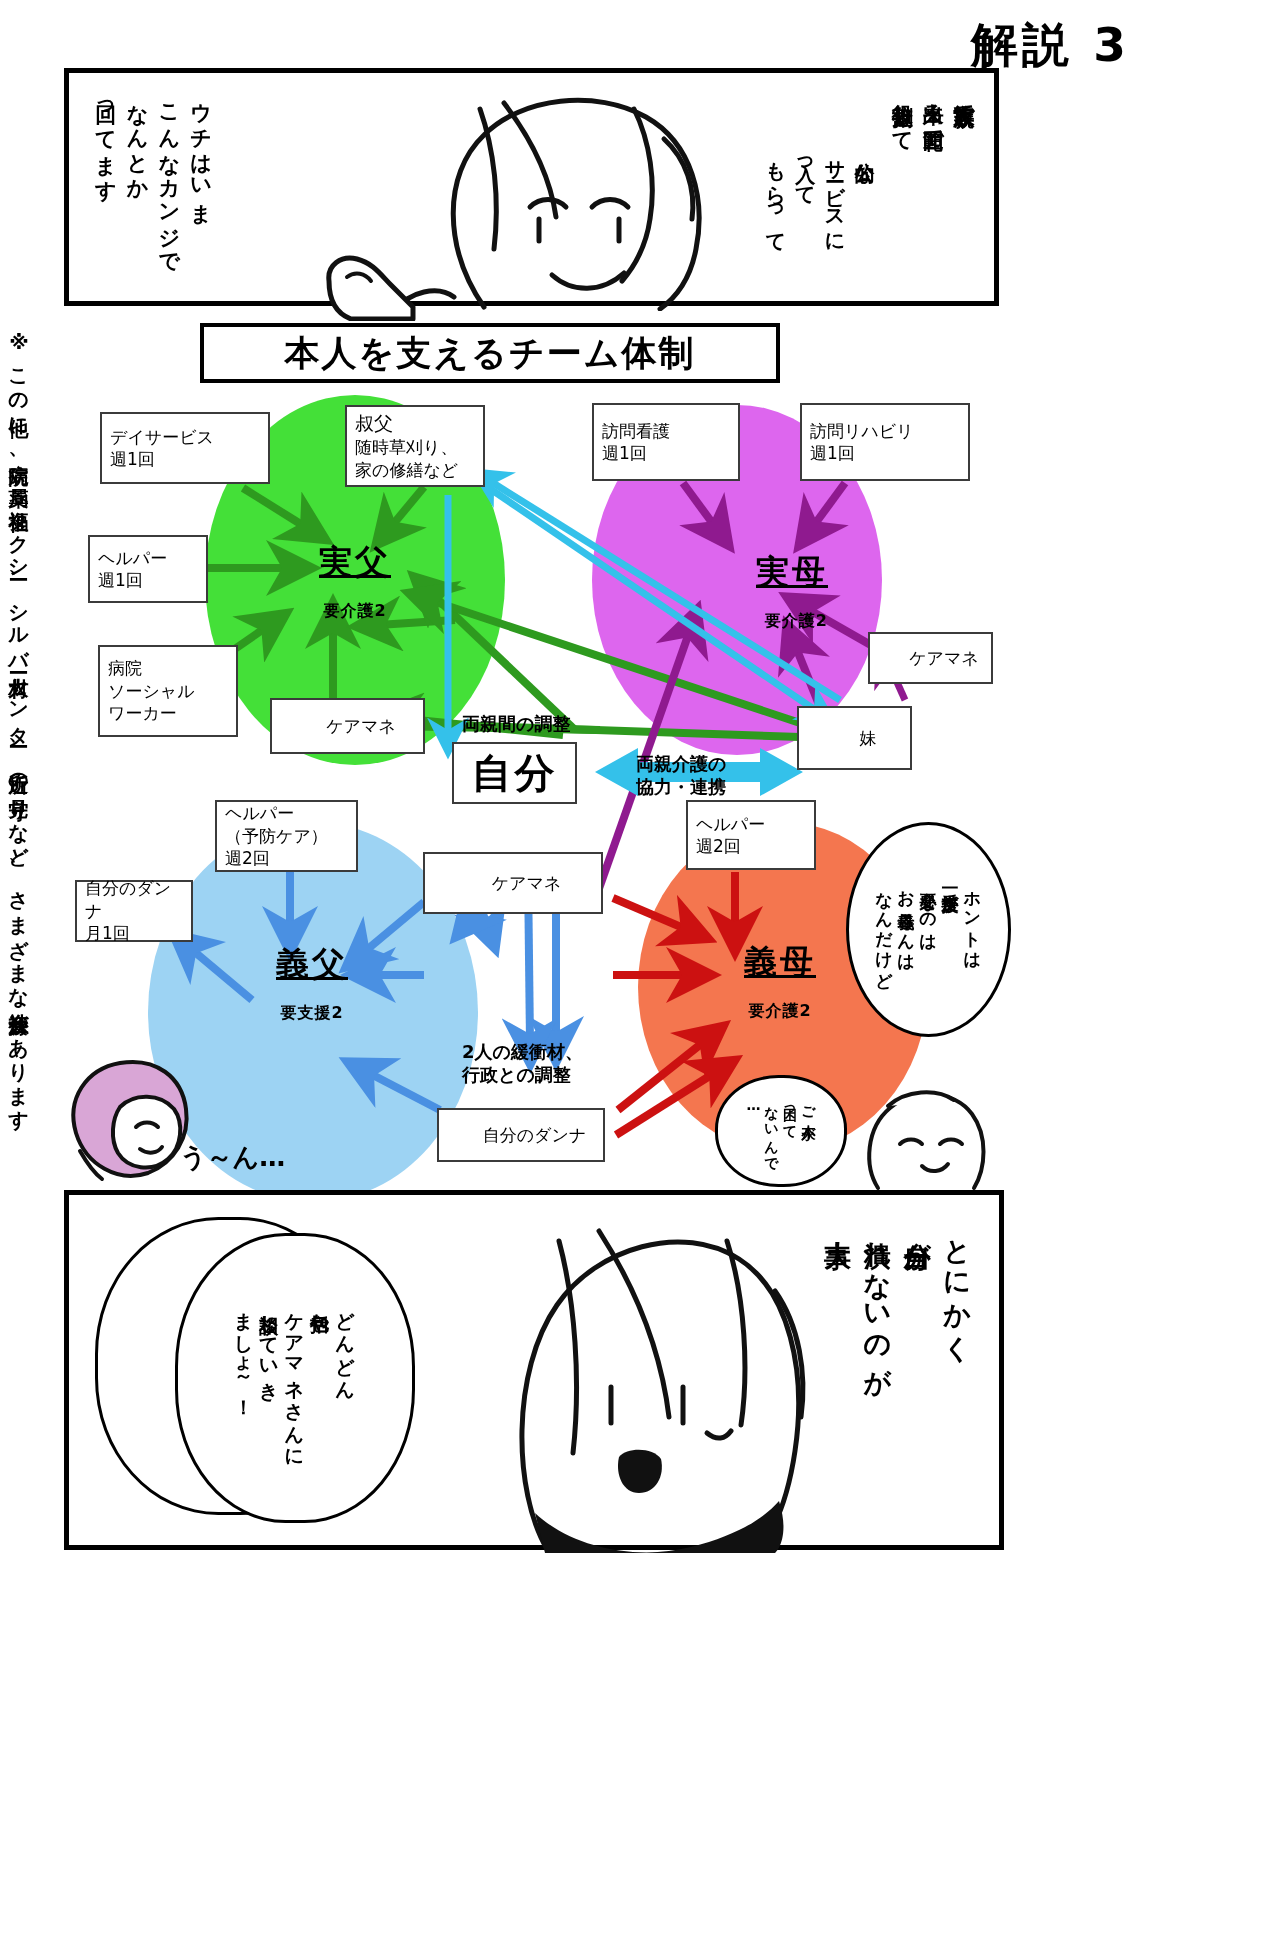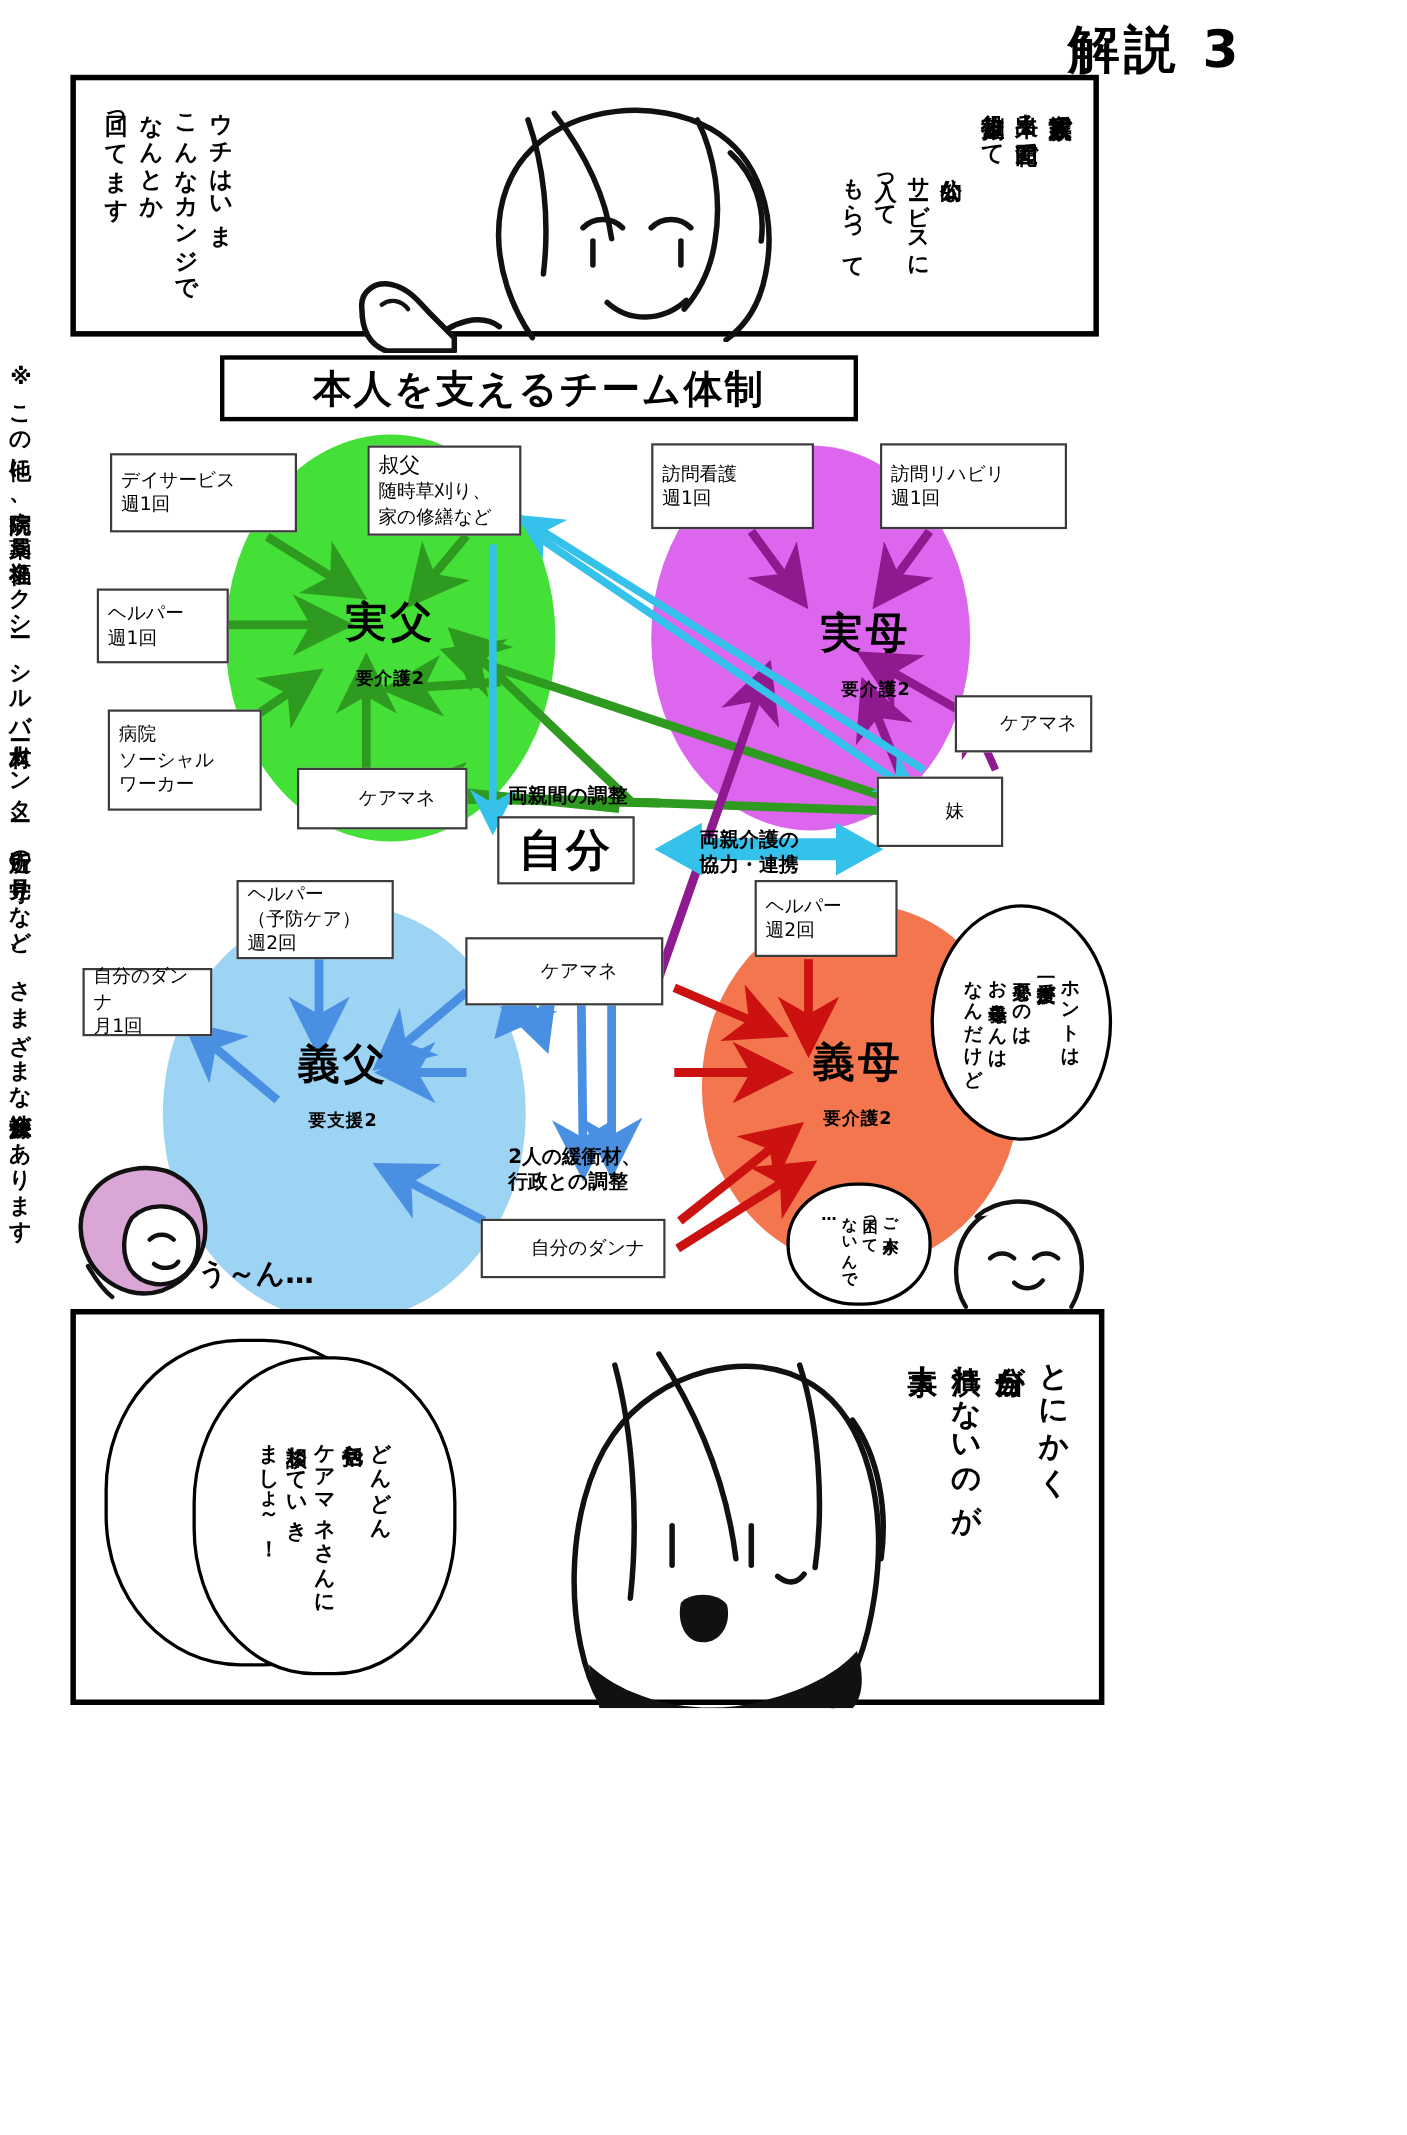--- a/index.html
+++ b/index.html
@@ -40,21 +40,21 @@
 
   
   .circle { position:absolute; border-radius:50%; }
   .c-green  { background:#44e038; }
   .c-purple { background:#dd66ee; }
   .c-blue   { background:#9dd3f3; }
   .c-orange { background:#f4764f; }
 
   
   .person { position:absolute; text-align:center; color:#000; }
-  .person .nm { font-size:38px; font-weight:bold; letter-spacing:3px; display:block; }
+  .person .nm { font-size:33px; font-weight:bold; letter-spacing:3px; display:block;text-decoration:underline; }
   .person .lv { font-size:16px; font-weight:bold; letter-spacing:1px; display:block; margin-top:16px; }
 
   
   .nbox {
     position:absolute; background:#fff; border:2px solid #3b3b3b;
     display:flex; flex-direction:column; justify-content:center;
     padding:4px 8px; color:#000; font-size:17px; line-height:1.32;
     font-family:"DejaVu Sans","Liberation Sans",sans-serif;
   }
   .nbox.ctr { align-items:center; text-align:center;padding-left:35px; }
@@ -269,21 +269,21 @@
   </div>
   <div class="nbox" style="left:88px; top:535px; width:120px; height:68px;">
     <div>ヘルパー</div>
     <div>週1回</div>
   </div>
   <div class="nbox" style="left:98px; top:645px; width:140px; height:92px;">
     <div>病院</div>
     <div>ソーシャル</div>
     <div>ワーカー</div>
   </div>
-  <div class="nbox" style="left:334px; top:405px; width:140px; height:82px;">
+  <div class="nbox" style="left:345px; top:405px; width:140px; height:82px;">
     <div style="font-size:19px;">叔父</div>
     <div class="small">随時草刈り、</div>
     <div class="small">家の修繕など</div>
   </div>
   <div class="nbox ctr" style="left:270px; top:698px; width:155px; height:56px;">
     <div>ケアマネ</div>
   </div>
 
   <div class="nbox" style="left:592px; top:403px; width:148px; height:78px;">
     <div>訪問看護</div>

